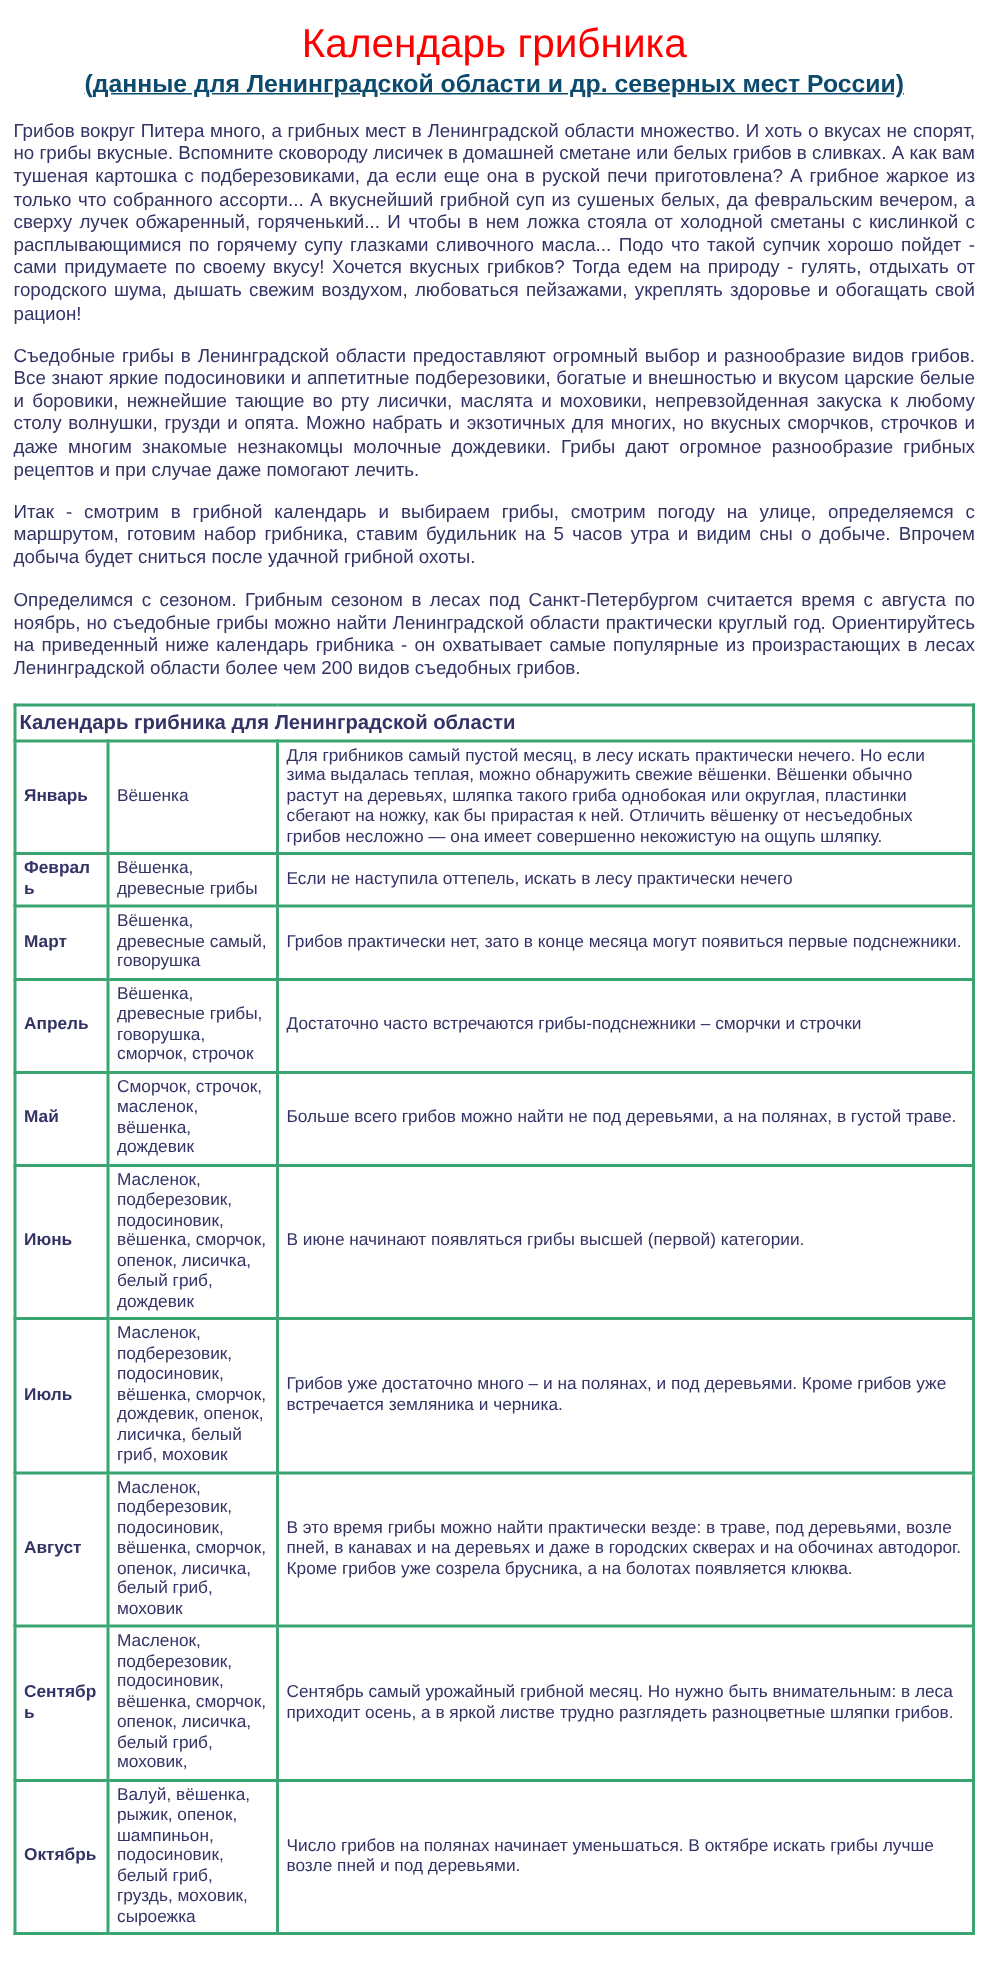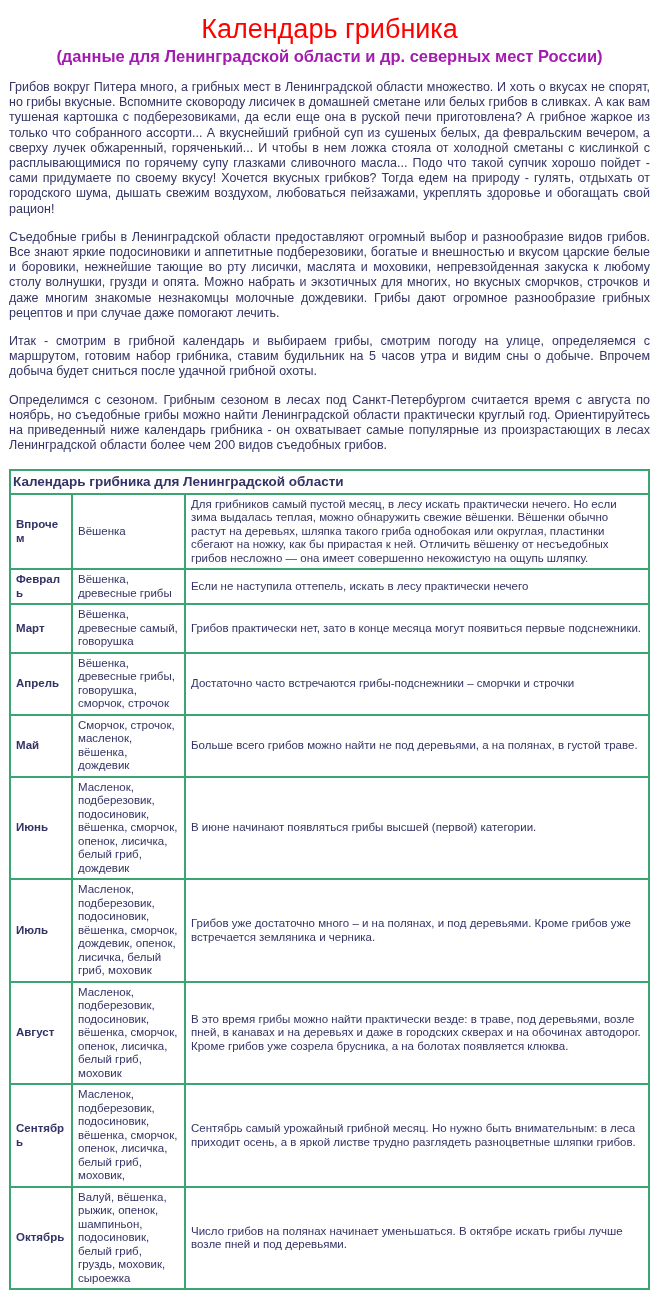--- a/index.html
+++ b/index.html
@@ -18,24 +18,25 @@
     margin: 6px 0 2px 0;
     text-align: center;
     color: #ff0000;
     font-size: 27px;
     font-weight: normal;
     line-height: 30px;
   }
   .sub-title {
     margin: 0 0 14px 0;
     text-align: center;
-    color: #a21caf;
+    color: #0c4a6e;
     font-size: 16.5px;
     font-weight: bold;
     line-height: 20px;
+    text-decoration: underline;
   }
   .body-par {
     margin: 0 0 13px 0;
     font-size: 12.5px;
     line-height: 15.2px;
     text-align: justify;
   }
   .cal-table {
     width: 100%;
     border-collapse: collapse;
@@ -82,21 +83,21 @@
     <colgroup>
       <col class="col-month">
       <col class="col-kinds">
       <col>
     </colgroup>
     <tbody>
       <tr>
         <td class="table-title-cell" colspan="3">Календарь грибника для Ленинградской области</td>
       </tr>
       <tr>
-        <td class="month-cell">Впрочем</td>
+        <td class="month-cell">Январь</td>
         <td>Вёшенка</td>
         <td>Для грибников самый пустой месяц, в лесу искать практически нечего. Но если зима выдалась теплая, можно обнаружить свежие вёшенки. Вёшенки обычно растут на деревьях, шляпка такого гриба однобокая или округлая, пластинки сбегают на ножку, как бы прирастая к ней. Отличить вёшенку от несъедобных грибов несложно — она имеет совершенно некожистую на ощупь шляпку.</td>
       </tr>
       <tr>
         <td class="month-cell">Февраль</td>
         <td>Вёшенка, древесные грибы</td>
         <td>Если не наступила оттепель, искать в лесу практически нечего</td>
       </tr>
       <tr>
         <td class="month-cell">Март</td>

